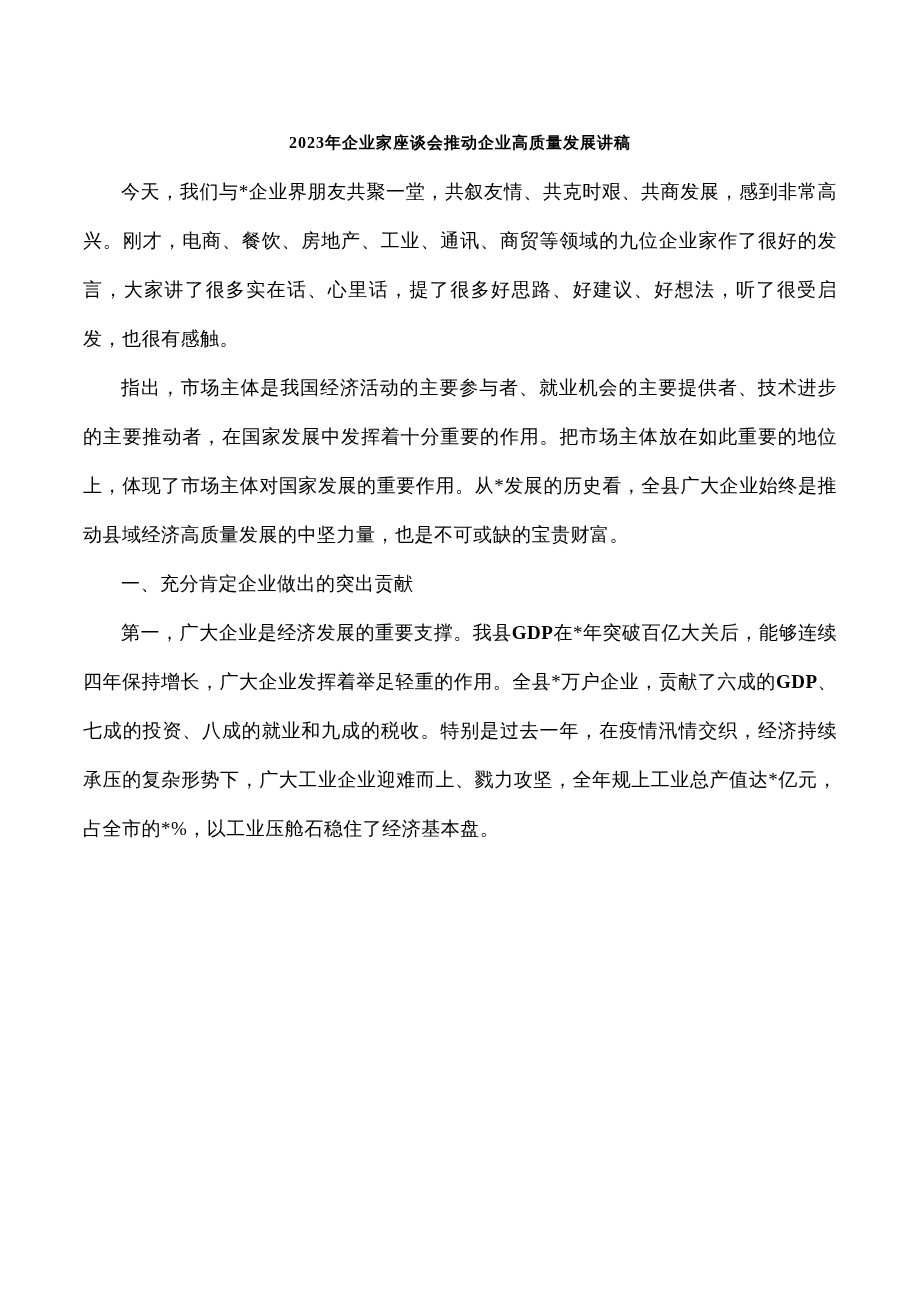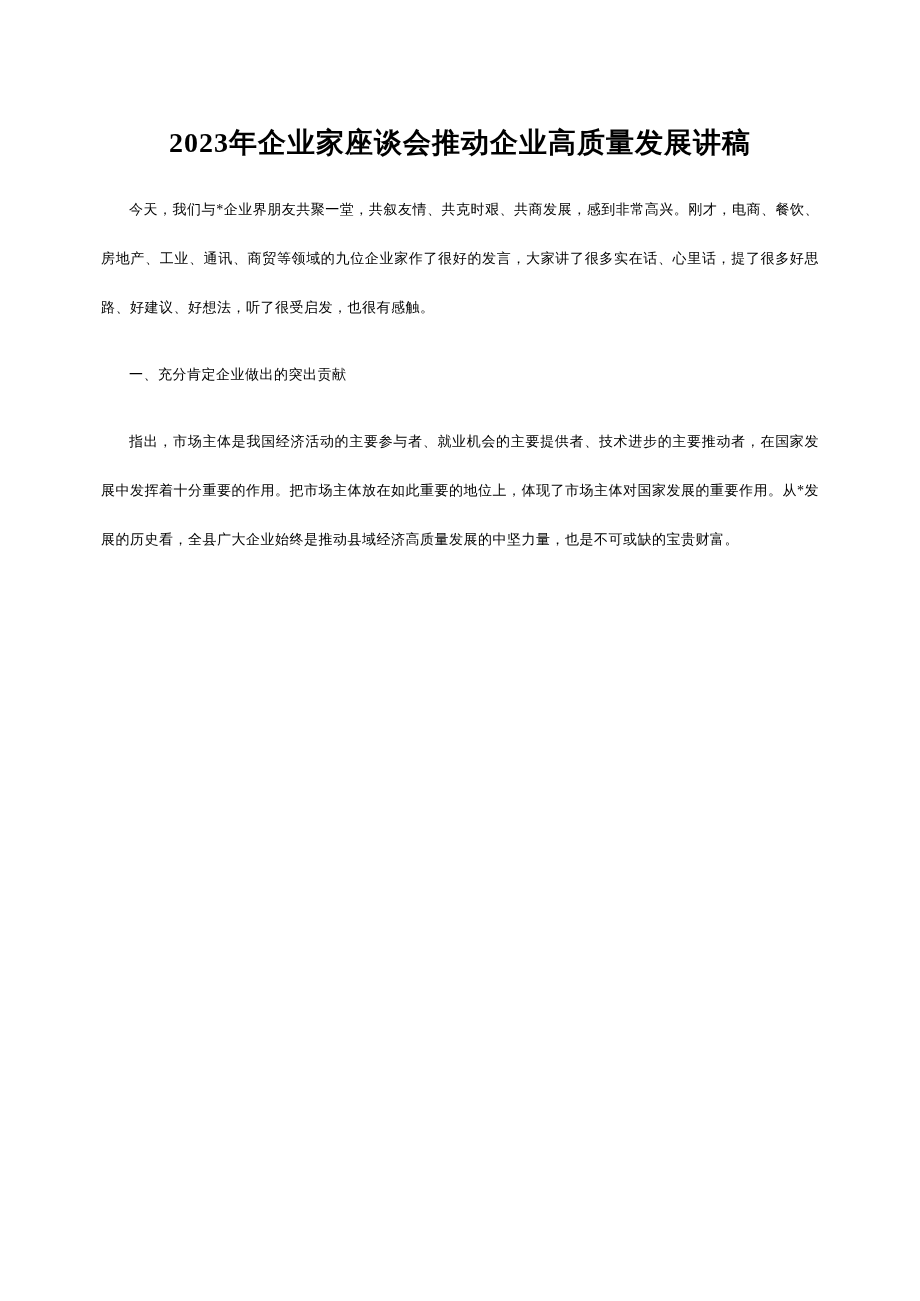--- a/index.html
+++ b/index.html
@@ -14,44 +14,45 @@
     width: 920px;
     height: 1301px;
     margin: 0 auto;
     background: #ffffff;
     box-sizing: border-box;
     padding: 118px 83px 40px 83px;
     overflow: hidden;
   }
   .doc-title {
     margin: 0;
-    font-size: 28px;
+    font-size: 16px;
     font-weight: bold;
     text-align: center;
     line-height: 49px;
     letter-spacing: 1px;
     font-family: "Liberation Serif", "DejaVu Serif", serif;
   }
   .doc-body p {
-    margin: 18px;
-    font-size: 14px;
+    margin: 0;
+    font-size: 19px;
     line-height: 49px;
     text-align: justify;
     text-justify: inter-character;
     text-indent: 2em;
     letter-spacing: 0.5px;
     word-break: break-all;
   }
   .doc-body p span.b {
     font-weight: bold;
   }
 </style>
 </head>
 <body>
 
 <div class="page">
   <h1 class="doc-title">2023年企业家座谈会推动企业高质量发展讲稿</h1>
   <div class="doc-body" id="doc-body">
       <p><span>今天，我们与*企业界朋友共聚一堂，共叙友情、共克时艰、共商发展，感到非常高兴。刚才，电商、餐饮、房地产、工业、通讯、商贸等领域的九位企业家作了很好的发言，大家讲了很多实在话、心里话，提了很多好思路、好建议、好想法，听了很受启发，也很有感触。</span></p>
+      <p><span>指出，市场主体是我国经济活动的主要参与者、就业机会的主要提供者、技术进步的主要推动者，在国家发展中发挥着十分重要的作用。把市场主体放在如此重要的地位上，体现了市场主体对国家发展的重要作用。从*发展的历史看，全县广大企业始终是推动县域经济高质量发展的中坚力量，也是不可或缺的宝贵财富。</span></p>
       <p><span>一、充分肯定企业做出的突出贡献</span></p>
-      <p><span>指出，市场主体是我国经济活动的主要参与者、就业机会的主要提供者、技术进步的主要推动者，在国家发展中发挥着十分重要的作用。把市场主体放在如此重要的地位上，体现了市场主体对国家发展的重要作用。从*发展的历史看，全县广大企业始终是推动县域经济高质量发展的中坚力量，也是不可或缺的宝贵财富。</span></p>
+      <p><span>第一，广大企业是经济发展的重要支撑。我县</span><span class="b">GDP</span><span>在*年突破百亿大关后，能够连续四年保持增长，广大企业发挥着举足轻重的作用。全县*万户企业，贡献了六成的</span><span class="b">GDP</span><span>、七成的投资、八成的就业和九成的税收。特别是过去一年，在疫情汛情交织，经济持续承压的复杂形势下，广大工业企业迎难而上、戮力攻坚，全年规上工业总产值达*亿元，占全市的*%，以工业压舱石稳住了经济基本盘。</span></p>
     </div>
 </div>
 
 </body></html>

